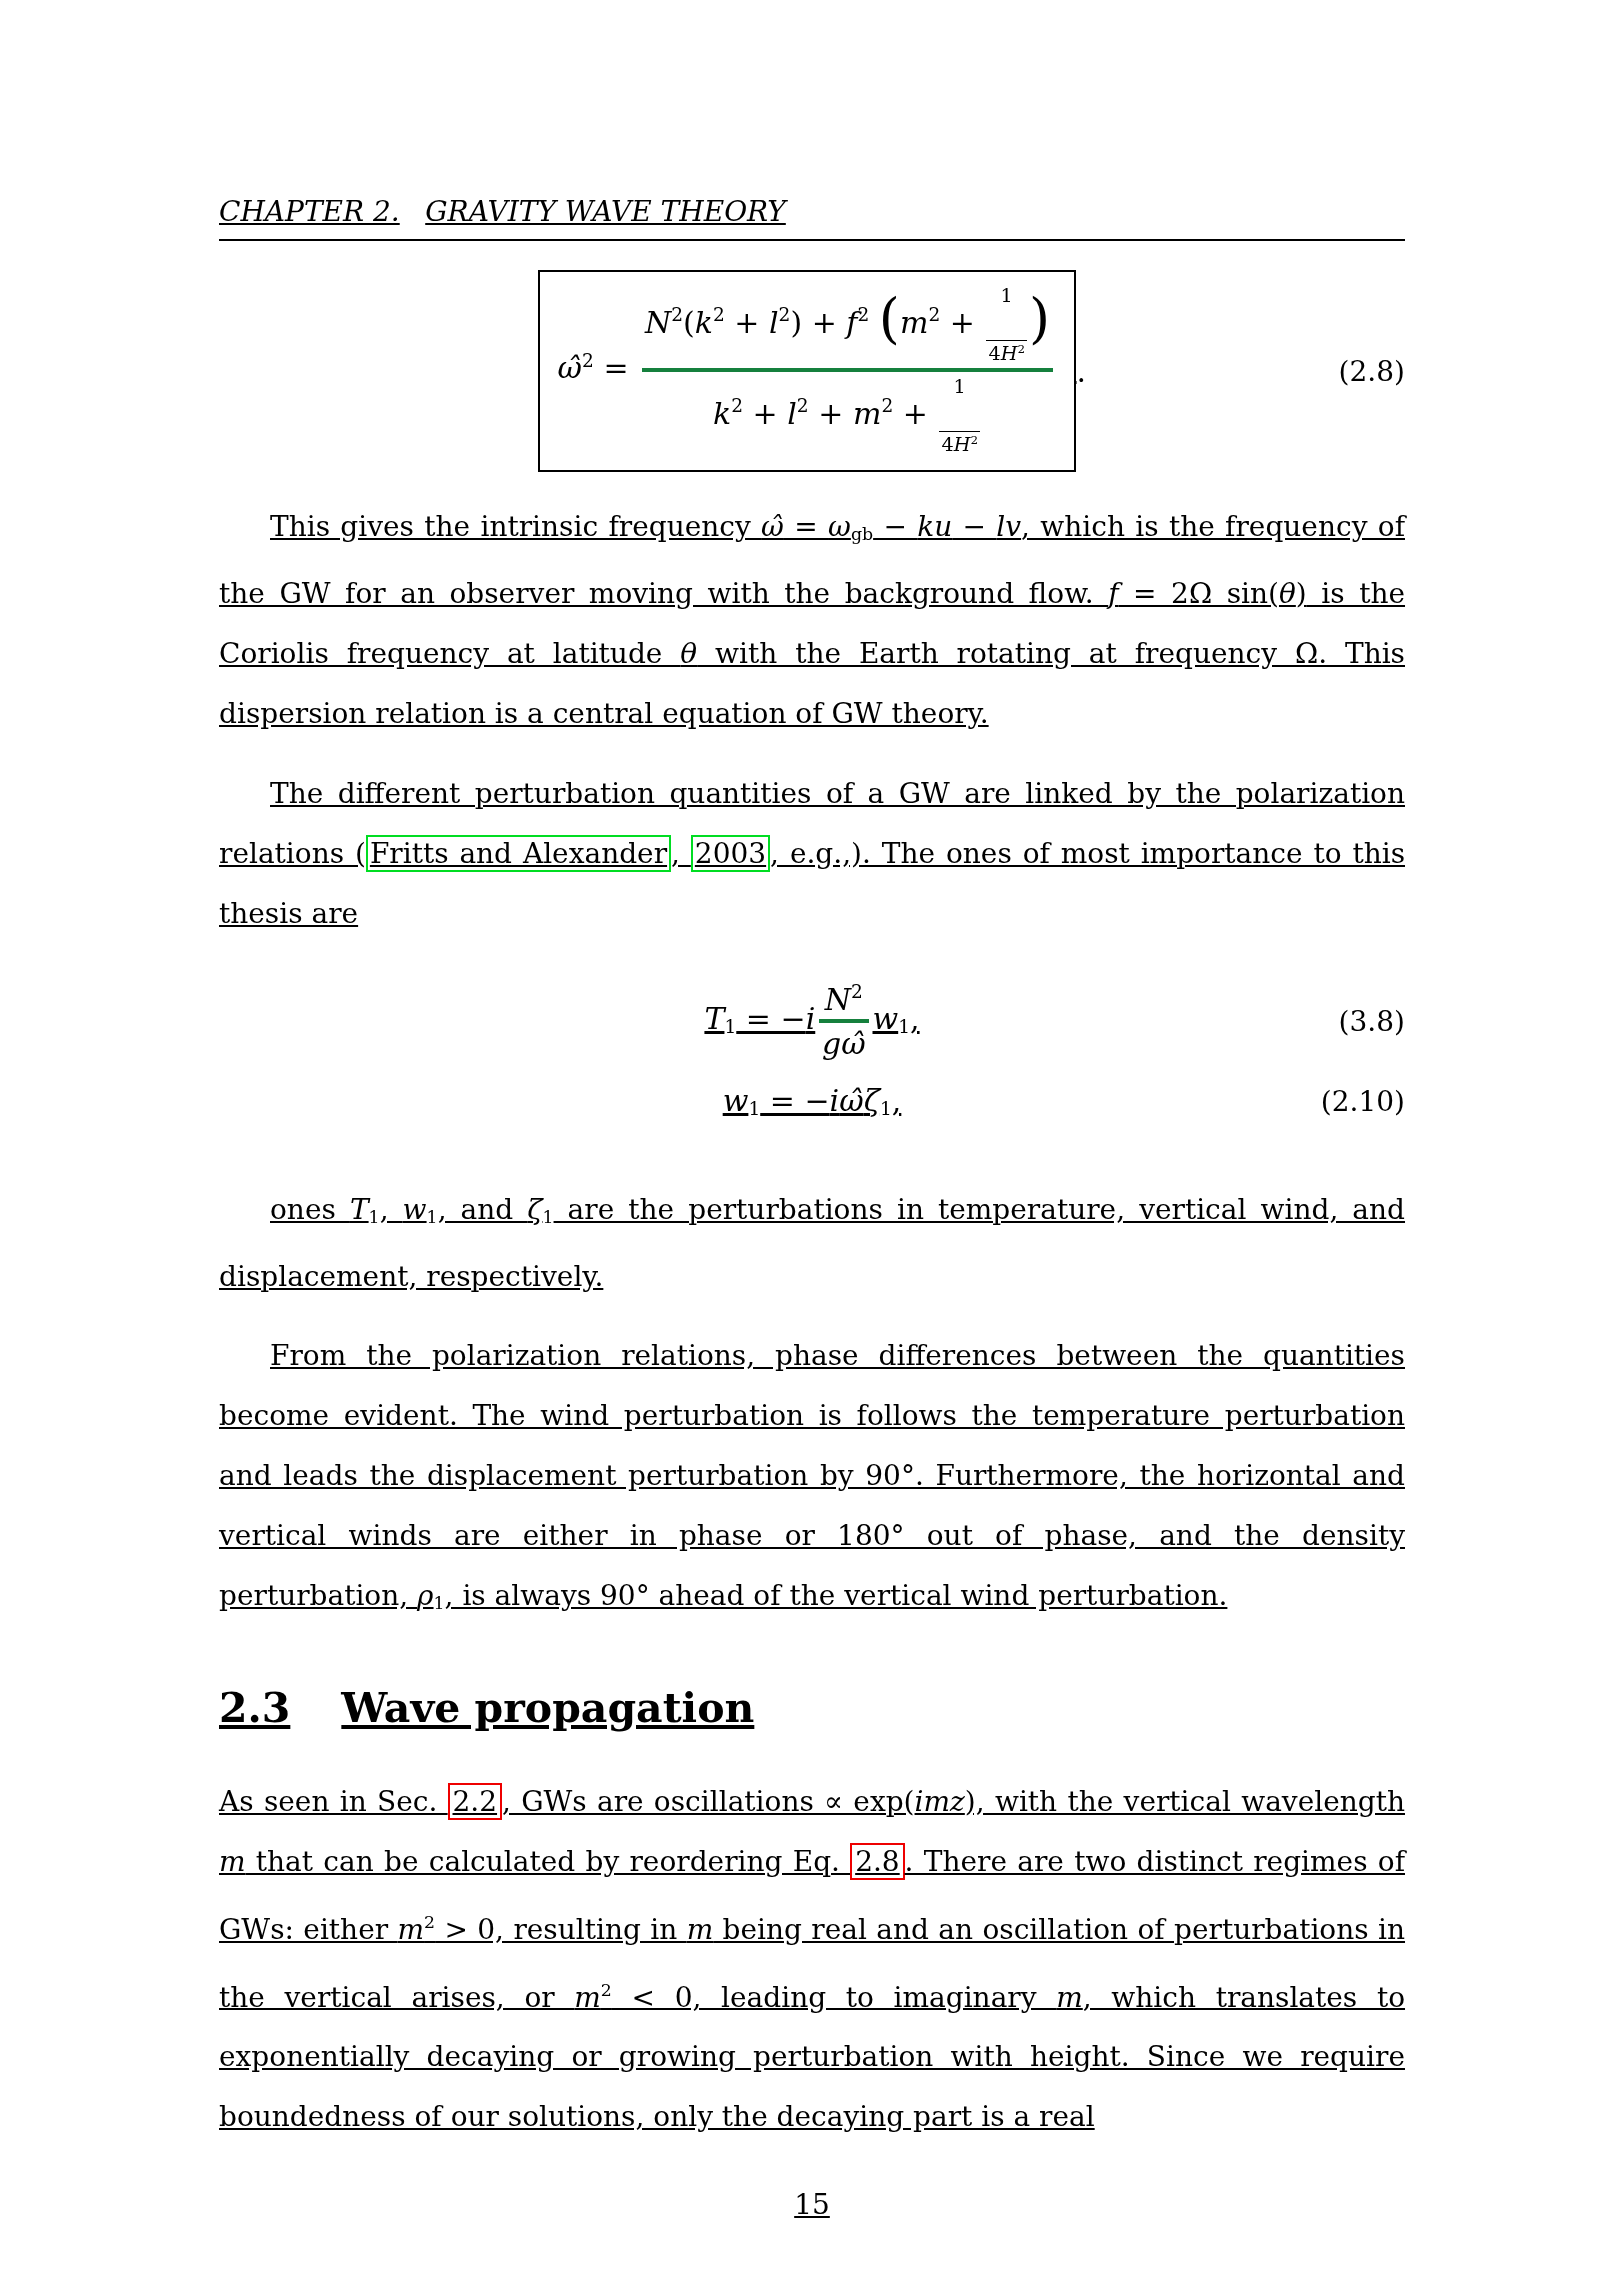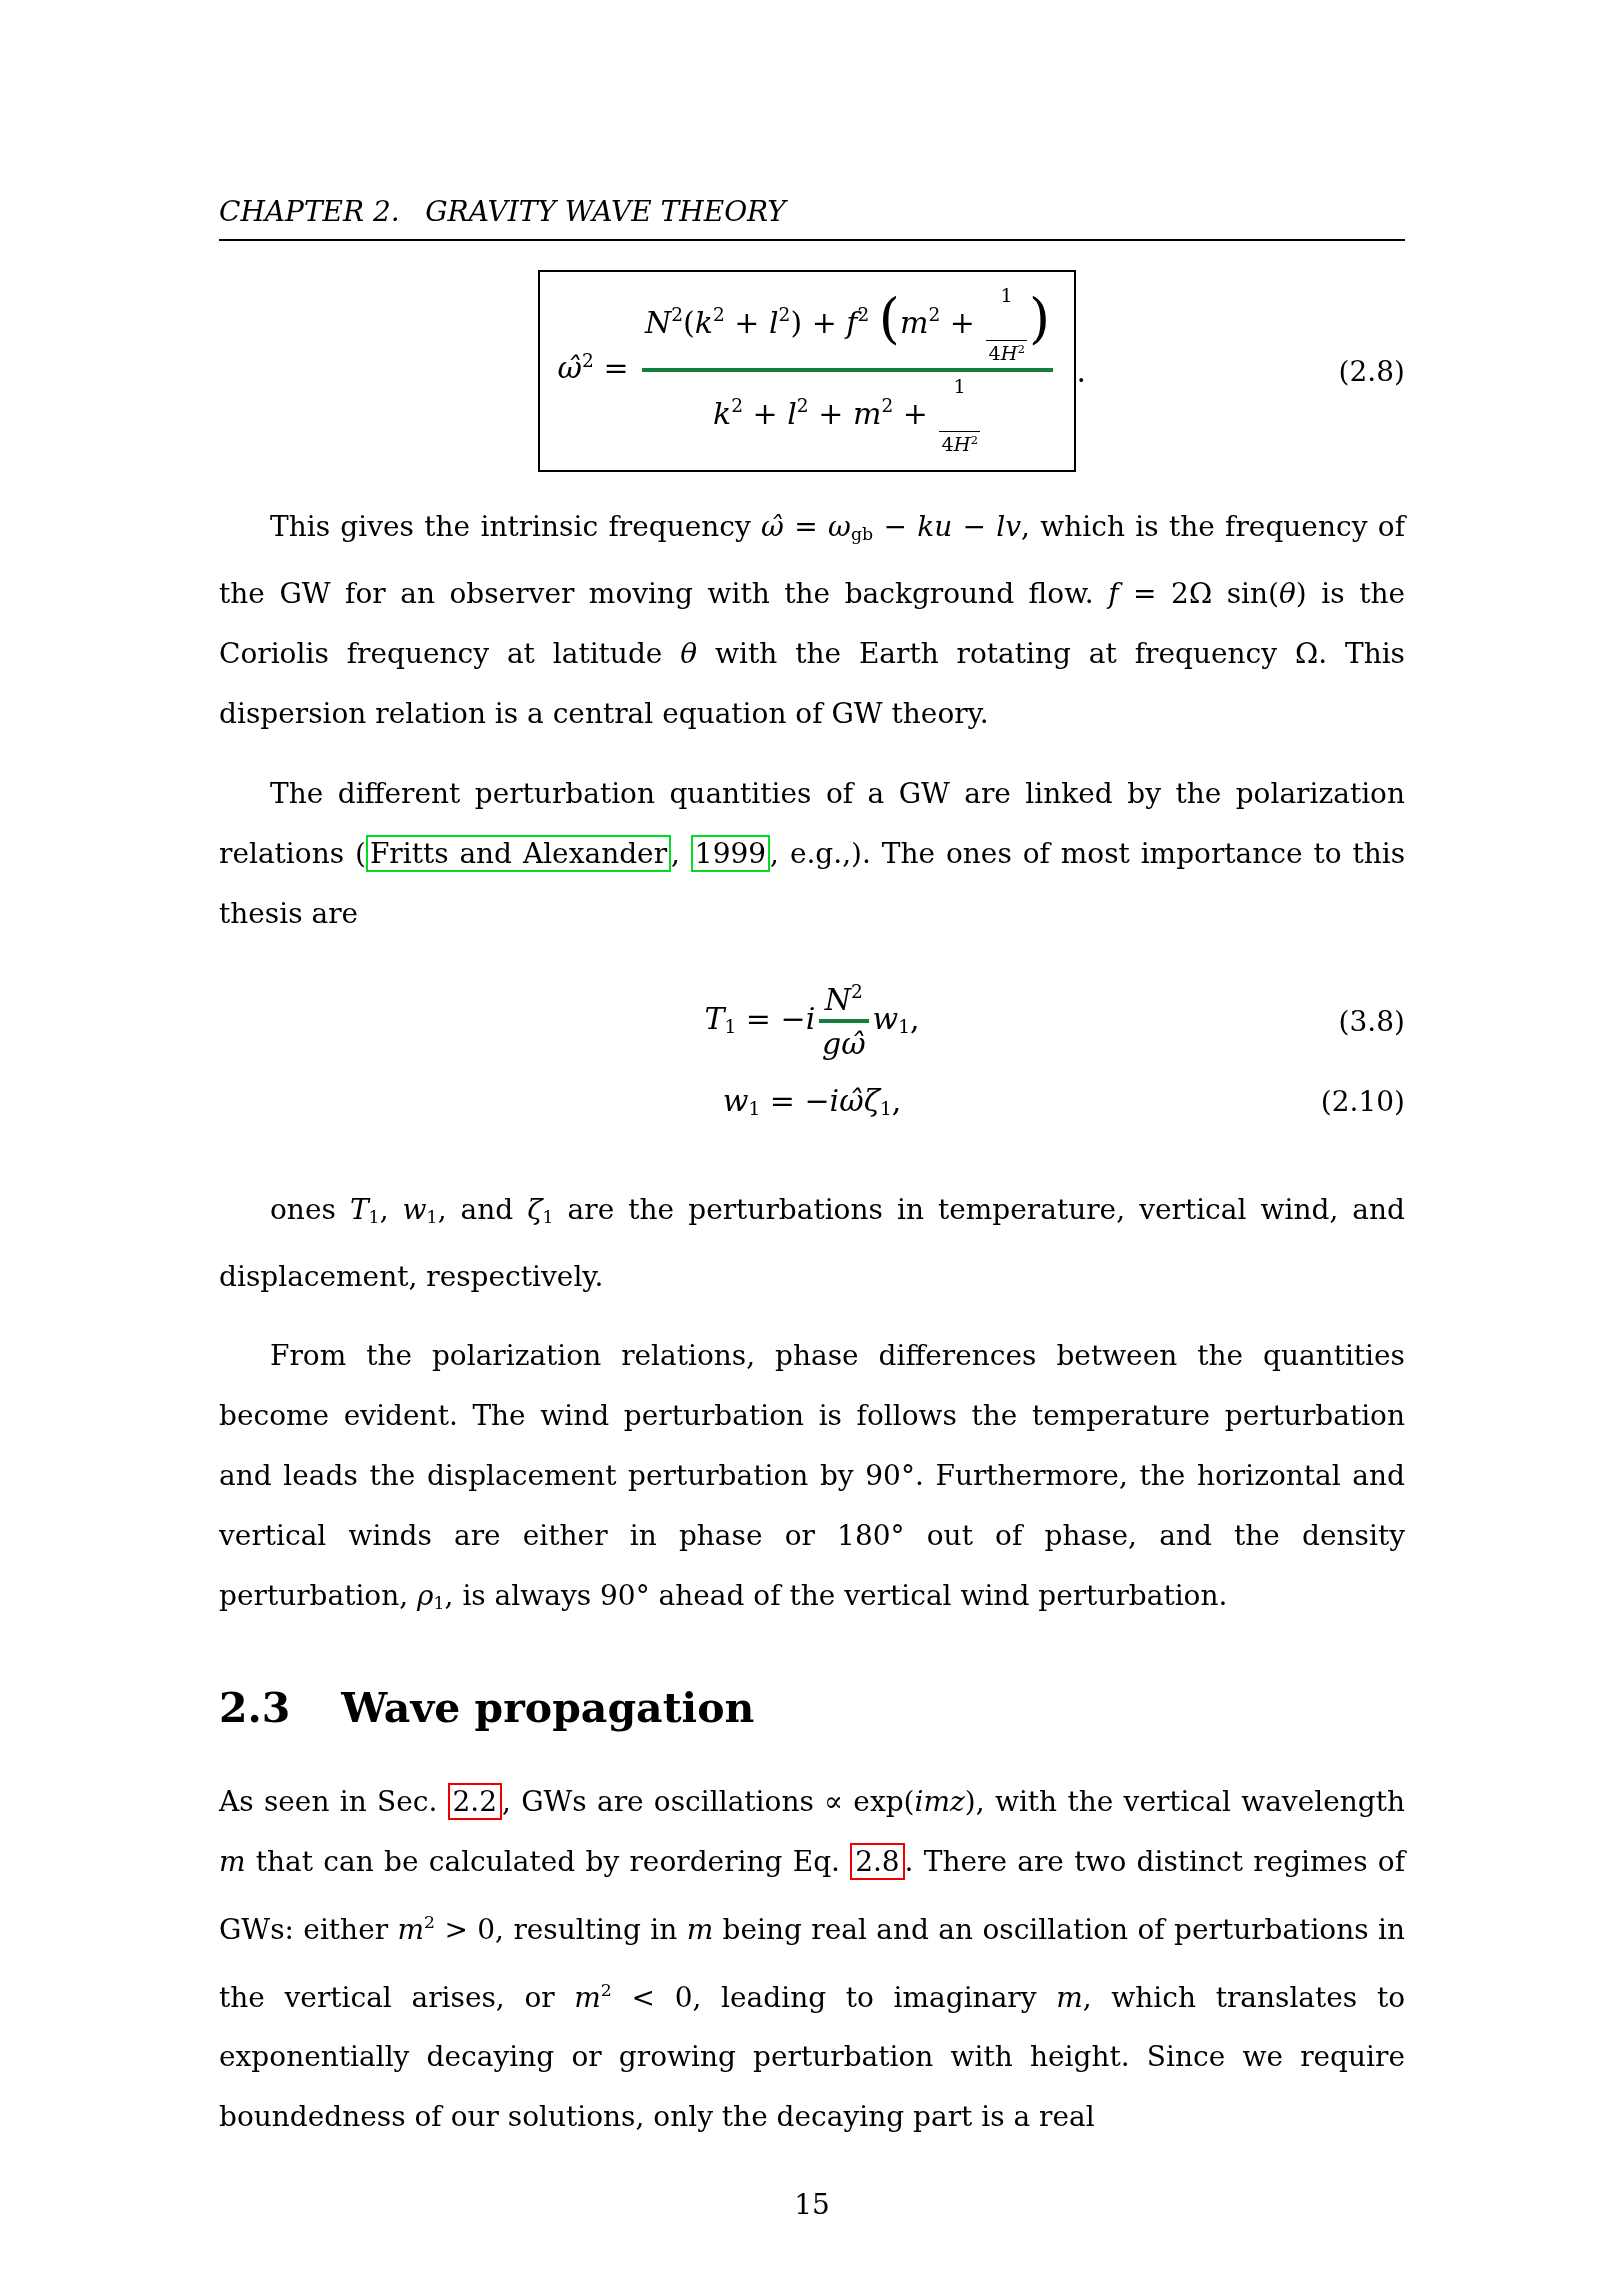--- a/index.html
+++ b/index.html
@@ -4,20 +4,21 @@
 <style>
   html,body{margin:0;padding:0;background:#ffffff;}
   .page{
     position:relative;
     width:1608px;height:2293px;
     box-sizing:border-box;
     padding:0 203px 0 219px;
     font-family:"DejaVu Serif","Liberation Serif",serif;
     color:#000;
     overflow:hidden;
+    text-decoration:underline;
   }
   
   .rh{margin-top:195px;}
   .rh-text{font-style:italic;font-size:28px;line-height:33px;}
   .rh-title{margin-left:25.5px;}
   .rh-rule{border:none;border-top:2px solid #000;margin:10.8px 0 0 0;}
   
   p.body{
     font-size:28px;line-height:60px;
     text-align:justify;
@@ -99,21 +100,21 @@
   </header>
 
 
   <div class="displayeq eq28">
     <span class="eqbox"><span class="mi">ω̂</span><span class="sup">2</span><span> = </span><span class="frac"><span class="fnum"><span class="mi">N</span><span class="sup">2</span><span>(</span><span class="mi">k</span><span class="sup">2</span><span> + </span><span class="mi">l</span><span class="sup">2</span><span>) + </span><span class="mi">f</span><span class="sup">2</span><span> </span><span class="bp">(</span><span class="mi">m</span><span class="sup">2</span><span> + </span><span class="frac"><span class="fnum"><span>1</span></span><span class="fden"><span>4</span><span class="mi">H</span><span class="sup">2</span></span></span><span class="bp">)</span></span><span class="fden"><span class="mi">k</span><span class="sup">2</span><span> + </span><span class="mi">l</span><span class="sup">2</span><span> + </span><span class="mi">m</span><span class="sup">2</span><span> + </span><span class="frac"><span class="fnum"><span>1</span></span><span class="fden"><span>4</span><span class="mi">H</span><span class="sup">2</span></span></span></span></span></span><span class="eqtrail">.</span>
     <span class="eqnum">(2.8)</span>
   </div>
 
   <p class="body indent p1"><span>This gives the intrinsic frequency </span><span class="mi">ω̂</span><span> = </span><span class="mi">ω</span><span class="subr">gb</span><span> − </span><span class="mi">ku</span><span> − </span><span class="mi">lv</span><span>, which is the frequency of the GW for an observer moving with the background flow.  </span><span class="mi">f</span><span> = 2Ω sin(</span><span class="mi">θ</span><span>)</span><span> is the Coriolis frequency at latitude </span><span class="mi">θ</span><span> with the Earth rotating at frequency Ω.  This dispersion relation is a central equation of GW theory.</span></p>
 
-  <p class="body indent p2"><span>The different perturbation quantities of a GW are linked by the polarization relations (</span><span class="boxg">Fritts and Alexander</span><span>, </span><span class="boxg">1999</span><span>, e.g.,). The ones of most importance to this thesis are</span></p>
+  <p class="body indent p2"><span>The different perturbation quantities of a GW are linked by the polarization relations (</span><span class="boxg">Fritts and Alexander</span><span>, </span><span class="boxg">2003</span><span>, e.g.,). The ones of most importance to this thesis are</span></p>
 
   <div class="displayeq eq29">
     <span class="eqcontent"><span class="mi">T</span><span class="subr">1</span><span> = −</span><span class="mi">i</span><span class="frac"><span class="fnum"><span class="mi">N</span><span class="sup">2</span></span><span class="fden"><span class="mi">g</span><span class="mi">ω̂</span></span></span><span class="mi">w</span><span class="subr">1</span><span>,</span></span>
     <span class="eqnum">(3.8)</span>
   </div>
 
   <div class="displayeq eq210">
     <span class="eqcontent"><span class="mi">w</span><span class="subr">1</span><span> = −</span><span class="mi">i</span><span class="mi">ω̂</span><span class="mi">ζ</span><span class="subr">1</span><span>,</span></span>
     <span class="eqnum">(2.10)</span>
   </div>

